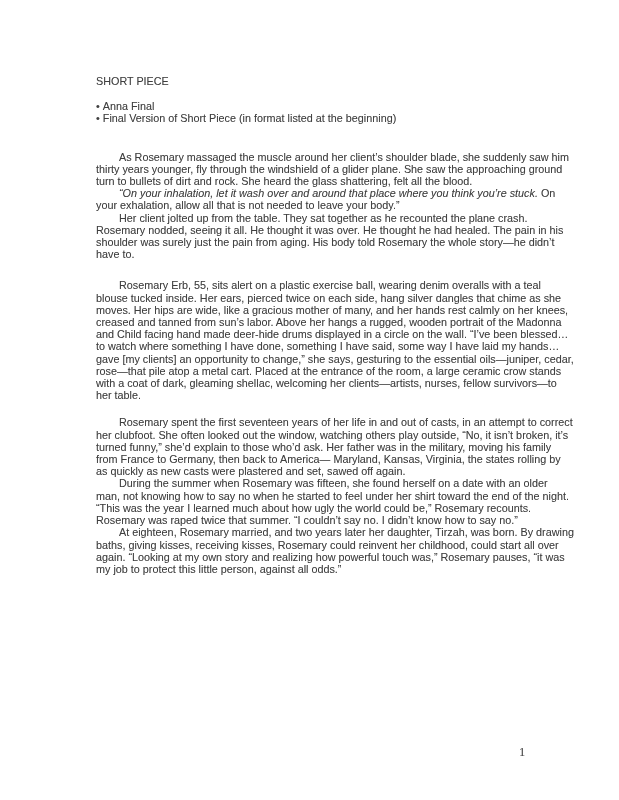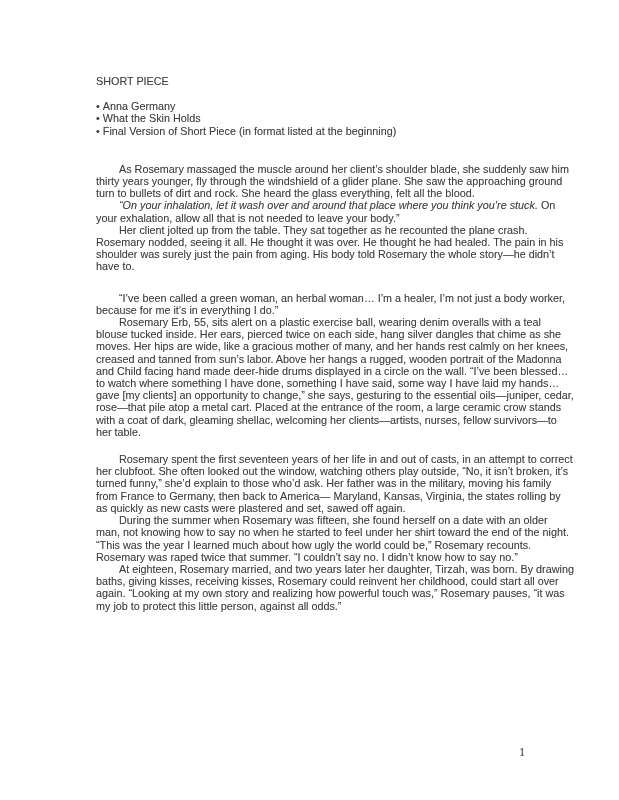--- a/index.html
+++ b/index.html
@@ -70,33 +70,31 @@
 </style>
 </head>
 <body>
 
 <div class="page">
   <div class="content">
 
     <h1 class="doc-title">SHORT PIECE</h1>
 
     <ul class="meta-list">
-      <li><span class="bullet-marker">•</span><span>Anna Germany</span></li>
-      <li><span class="bullet-marker">•</span><span>What the Skin Holds</span></li>
+      <li><span class="bullet-marker">•</span><span>Anna Final</span></li>
       <li><span class="bullet-marker">•</span><span>Final Version of Short Piece (in format listed at the beginning)</span></li>
     </ul>
 
     <div class="story-section sec-1">
-      <p>As Rosemary massaged the muscle around her client’s shoulder blade, she suddenly saw him thirty years younger, fly through the windshield of a glider plane.  She saw the approaching ground turn to bullets of dirt and rock. She heard the glass everything, felt all the blood.</p>
+      <p>As Rosemary massaged the muscle around her client’s shoulder blade, she suddenly saw him thirty years younger, fly through the windshield of a glider plane.  She saw the approaching ground turn to bullets of dirt and rock. She heard the glass shattering, felt all the blood.</p>
       <p><span class="italic">“On your inhalation, let it wash over and around that place where you think you’re stuck.</span><span> On your exhalation, allow all that is not needed to leave your body.”</span></p>
       <p>Her client jolted up from the table. They sat together as he recounted the plane crash. Rosemary nodded, seeing it all. He thought it was over. He thought he had healed. The pain in his shoulder was surely just the pain from aging. His body told Rosemary the whole story—he didn’t have to.</p>
     </div>
 
     <div class="story-section sec-2">
-      <p>“I’ve been called a green woman, an herbal woman… I’m a healer, I’m not just a body worker, because for me it’s in everything I do.”</p>
       <p>Rosemary Erb, 55, sits alert on a plastic exercise ball, wearing denim overalls with a teal blouse tucked inside. Her ears, pierced twice on each side, hang silver dangles that chime as she moves. Her hips are wide, like a gracious mother of many, and her hands rest calmly on her knees, creased and tanned from sun’s labor. Above her hangs a rugged, wooden portrait of the Madonna and Child facing hand made deer-hide drums displayed in a circle on the wall.  “I’ve been blessed…to watch where something I have done, something I have said, some way I have laid my hands… gave [my clients] an opportunity to change,” she says, gesturing to the essential oils—juniper, cedar, rose—that pile atop a metal cart. Placed at the entrance of the room, a large ceramic crow stands with a coat of dark, gleaming shellac, welcoming her clients—artists, nurses, fellow survivors—to her table.</p>
     </div>
 
     <div class="story-section sec-3">
       <p>Rosemary spent the first seventeen years of her life in and out of casts, in an attempt to correct her clubfoot. She often looked out the window, watching others play outside, “No, it isn’t broken, it’s turned funny,” she’d explain to those who’d ask. Her father was in the military, moving his family from France to Germany, then back to America— Maryland, Kansas, Virginia, the states rolling by as quickly as new casts were plastered and set, sawed off again.</p>
       <p>During the summer when Rosemary was fifteen, she found herself on a date with an older man, not knowing how to say no when he started to feel under her shirt toward the end of the night. “This was the year I learned much about how ugly the world could be,” Rosemary recounts. Rosemary was raped twice that summer. “I couldn’t say no. I didn’t know how to say no.”</p>
       <p>At eighteen, Rosemary married, and two years later her daughter, Tirzah, was born. By drawing baths, giving kisses, receiving kisses, Rosemary could reinvent her childhood, could start all over again. “Looking at my own story and realizing how powerful touch was,” Rosemary pauses, “it was my job to protect this little person, against all odds.”</p>
     </div>
 
   </div>

